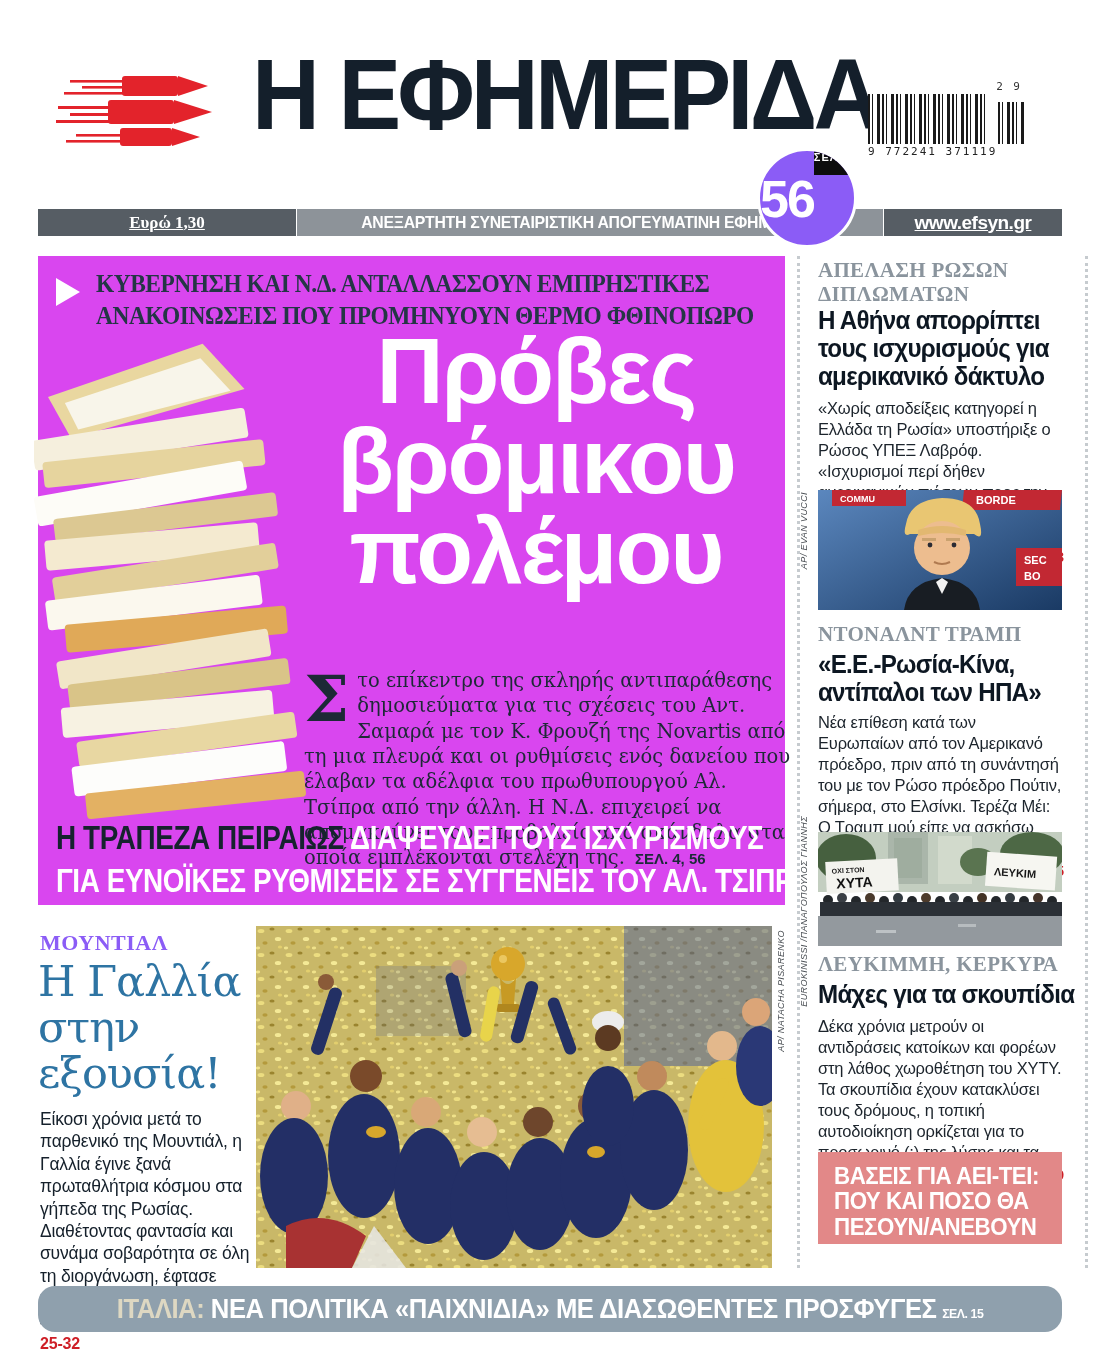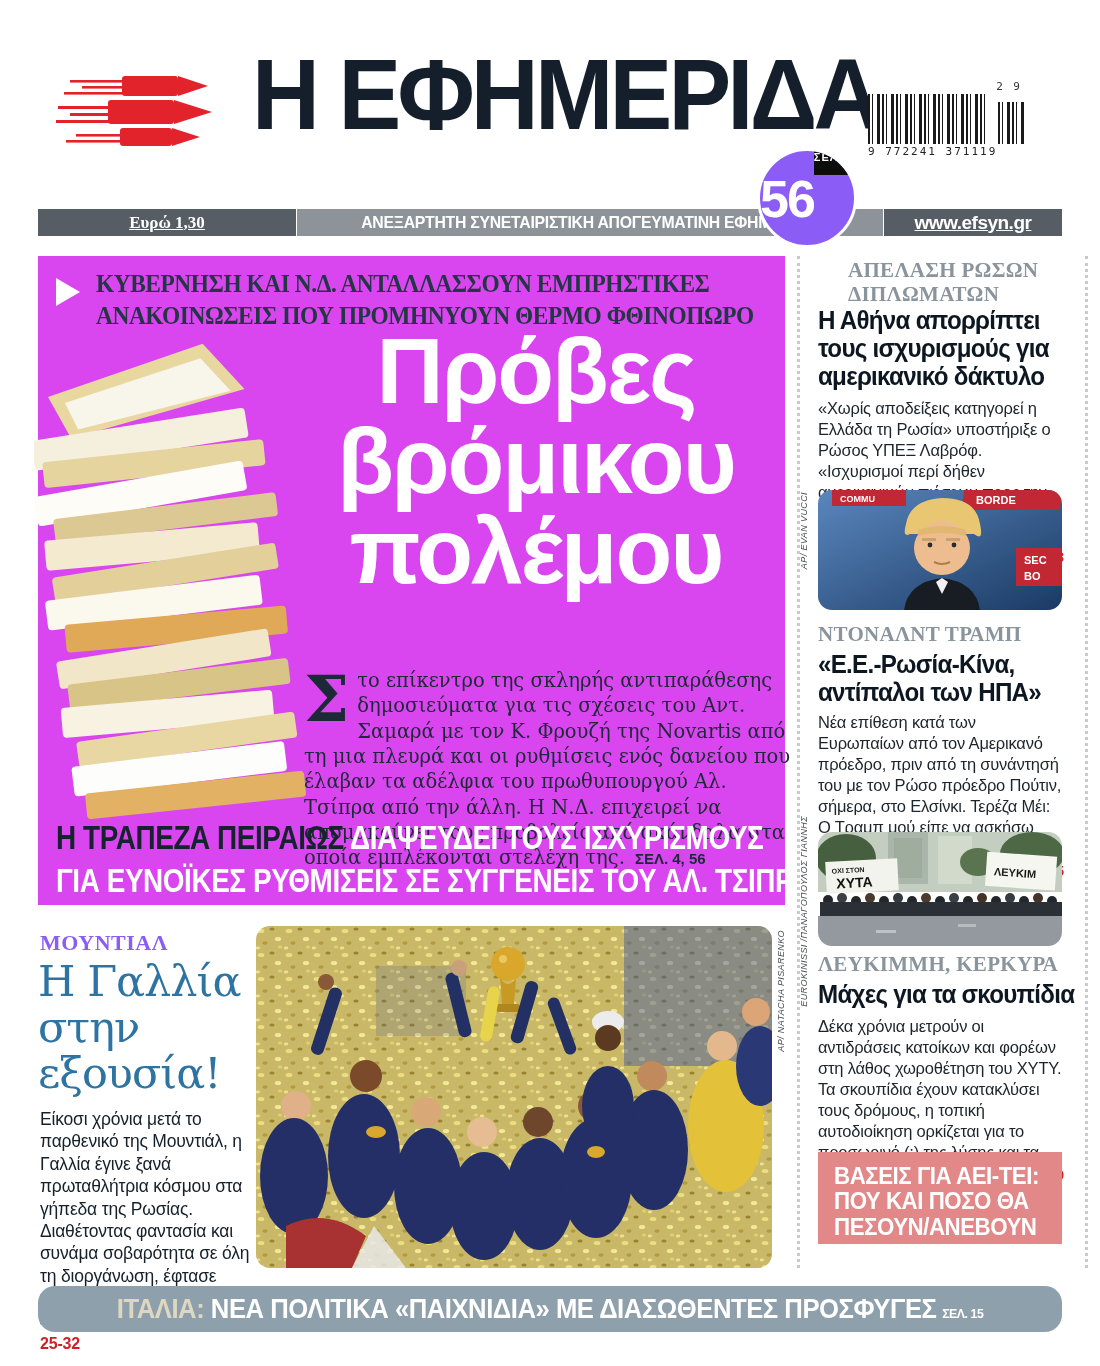--- a/index.html
+++ b/index.html
@@ -78,21 +78,21 @@
   .mun-head{font-family:"DejaVu Serif",serif;font-size:43px;color:#2e74a3;line-height:1.07;letter-spacing:-1px;}
   .mun-body{font-size:17.5px;line-height:1.28;color:#15202b;letter-spacing:-.2px;}
   .mun-ref{color:#ce1e26;font-weight:bold;font-size:16px;}
   
   .bottom-banner{left:38px;top:1286px;width:1024px;height:46px;background:#8fa0ad;
     display:flex;align-items:center;justify-content:center;border-radius:17px;}
   .bb-inner{transform:scaleX(.95);white-space:nowrap;font-weight:bold;font-size:27px;letter-spacing:-.5px;}
   .bb-prefix{color:#ded8c2;}
   .bb-text{color:#fff;}
   .bb-ref{color:#fff;font-size:13px;margin-left:6px;}
-  .photo-frame{position:absolute;overflow:hidden;border-radius:14px;}
+  .photo-frame{position:absolute;overflow:hidden;}
 </style>
 </head>
 <body>
 
 <div class="page">
 
   <div class="abs" style="left:56px;top:56px;width:200px;height:100px;">
     <svg width="200" height="100" viewBox="0 0 200 100">
       <g fill="#e3232b">
         <rect x="14" y="24" width="54" height="2.6"></rect>
@@ -177,21 +177,21 @@
 
     <div class="sub-head">
       <div><span class="dk">Η ΤΡΑΠΕΖΑ ΠΕΙΡΑΙΩΣ </span><span class="lt">ΔΙΑΨΕΥΔΕΙ ΤΟΥΣ ΙΣΧΥΡΙΣΜΟΥΣ</span></div>
       <div><span class="lt">ΓΙΑ ΕΥΝΟΪΚΕΣ ΡΥΘΜΙΣΕΙΣ ΣΕ ΣΥΓΓΕΝΕΙΣ ΤΟΥ ΑΛ. ΤΣΙΠΡΑ</span></div>
     </div>
   </div>
 
   <div class="vsep" style="left:797px;top:256px;height:1012px;"></div>
   <div class="vsep" style="left:1085px;top:256px;height:1012px;"></div>
 
-  <div class="abs rcol-kicker preline" style="left:848px;top:258px;">ΑΠΕΛΑΣΗ ΡΩΣΩΝ
+  <div class="abs rcol-kicker preline" style="left:818px;top:258px;">ΑΠΕΛΑΣΗ ΡΩΣΩΝ
 ΔΙΠΛΩΜΑΤΩΝ</div>
   <div class="abs rcol-head preline" style="left:818px;top:306px;">Η Αθήνα απορρίπτει
 τους ισχυρισμούς για
 αμερικανικό δάκτυλο</div>
   <div class="abs rcol-body" style="left:818px;top:398px;width:246px;">
     <span>«Χωρίς αποδείξεις κατηγορεί η Ελλάδα τη Ρωσία» υποστήριξε ο Ρώσος ΥΠΕΞ Λαβρόφ. «Ισχυρισμοί περί δήθεν αμερικανικών πιέσεων προς την Ελλάδα είναι απολύτως αβάσιμοι», η απάντηση της Αθήνας.</span>
     <span class="page-ref">ΣΕΛ. 3</span>
   </div>
 
   <span class="vcredit" style="left:799px;top:492px;">AP/ EVAN VUCCI</span>

